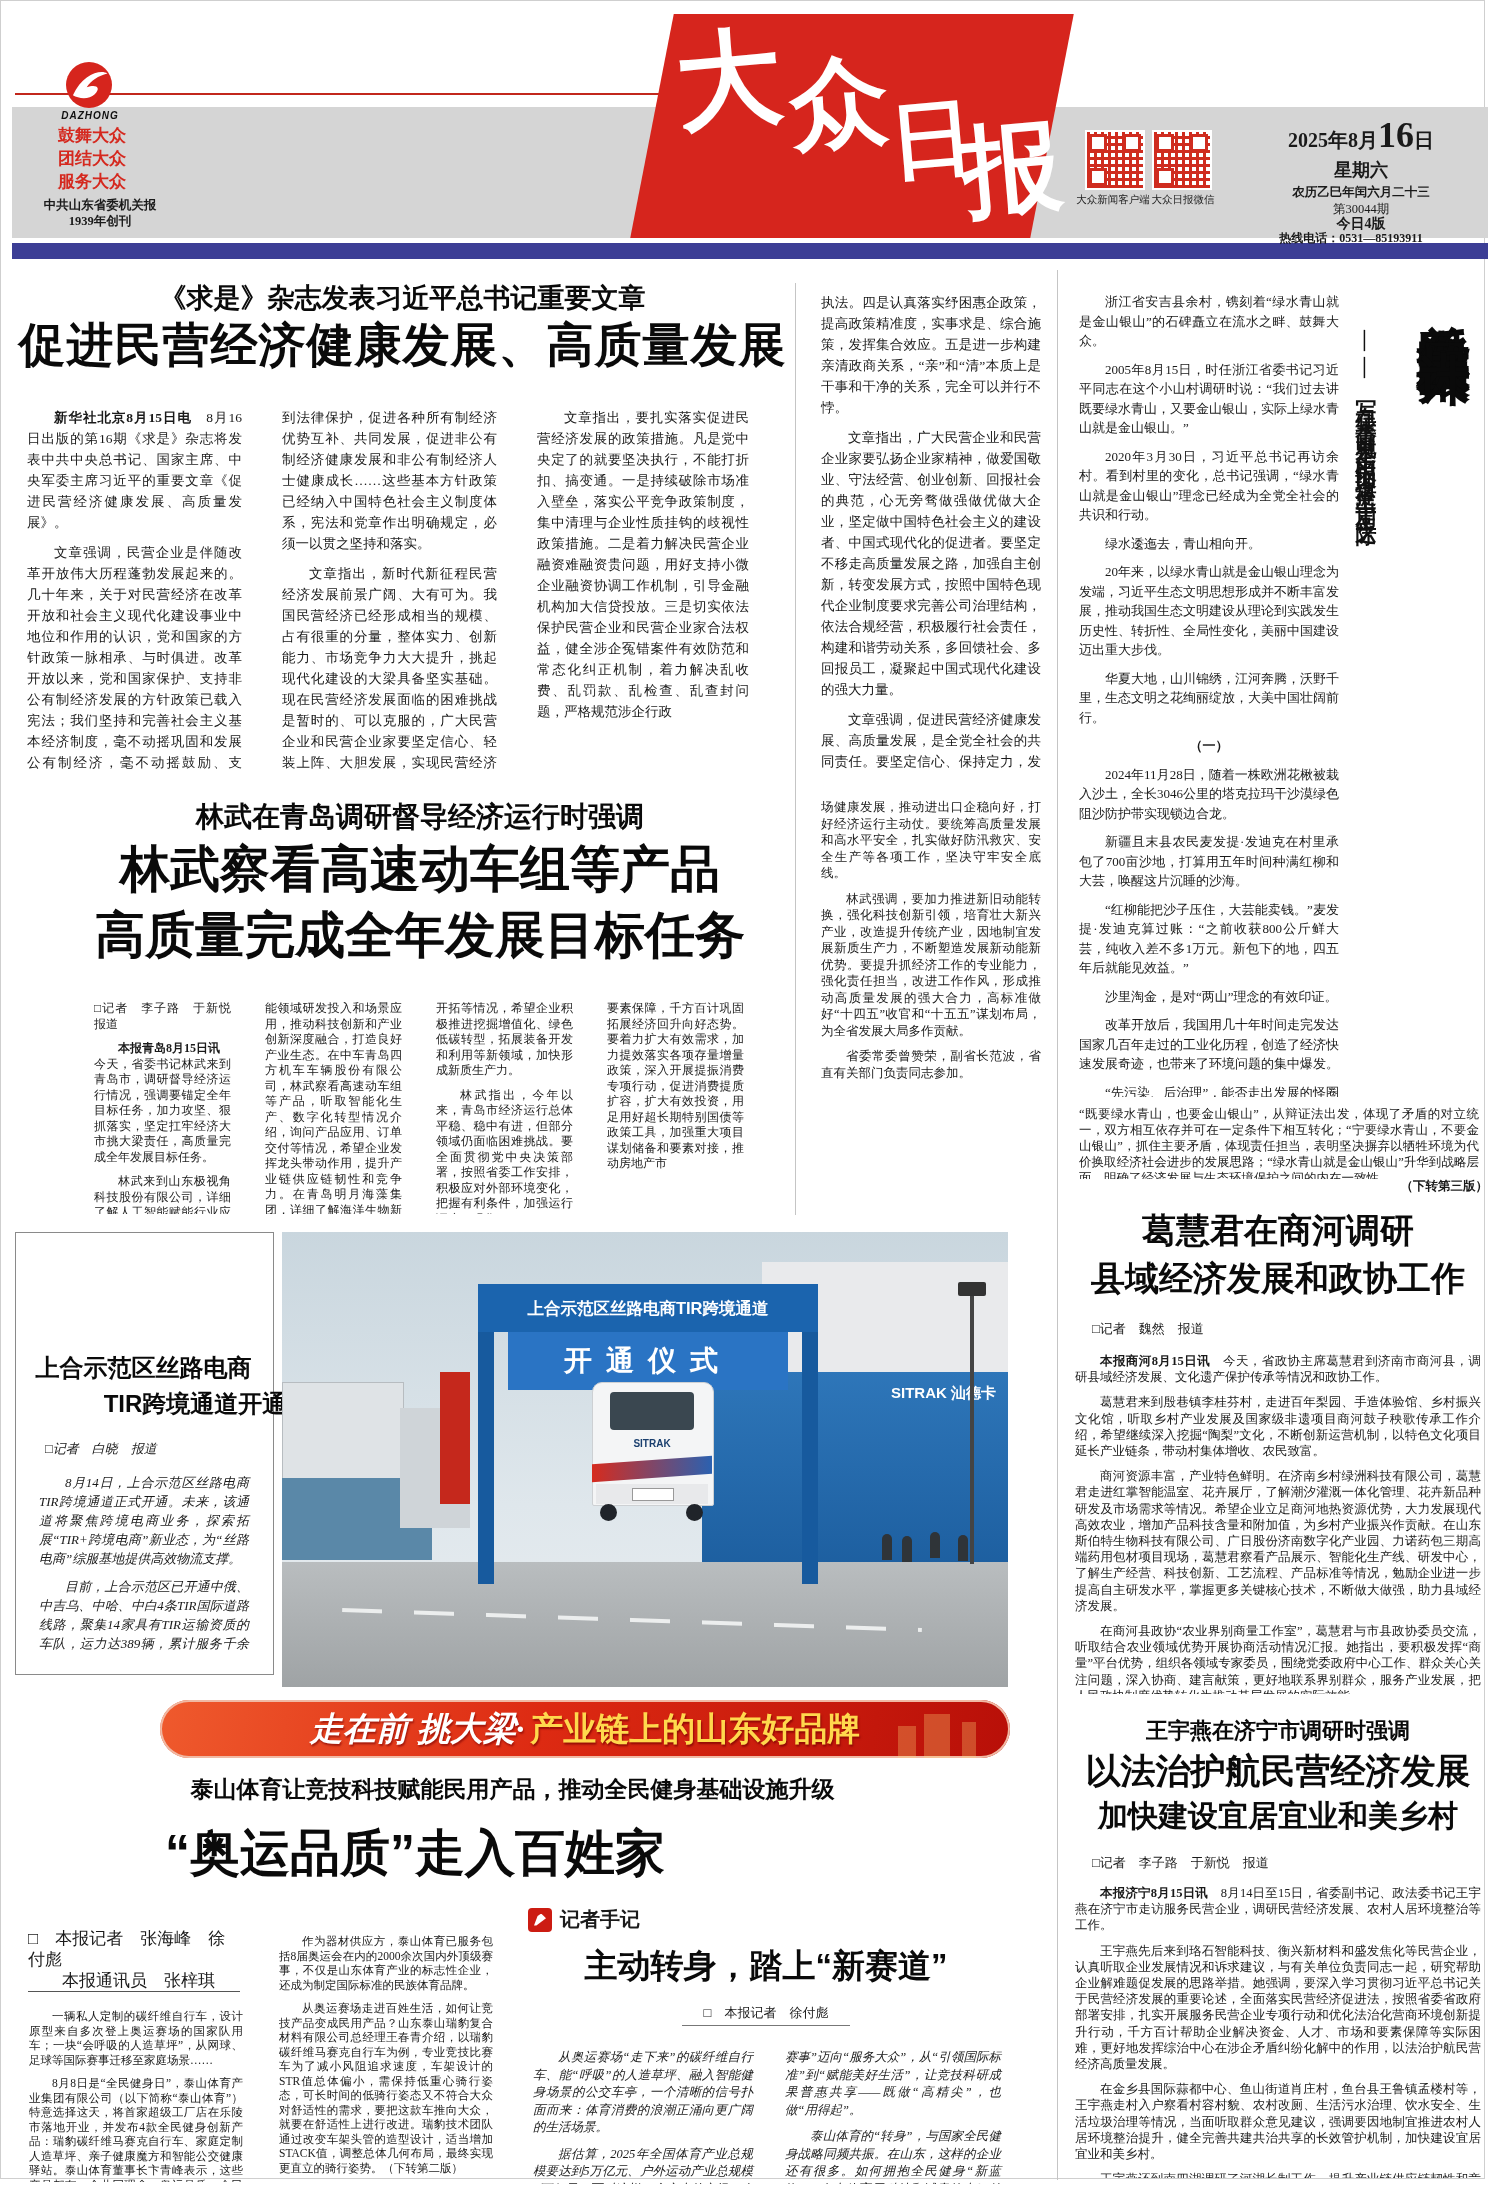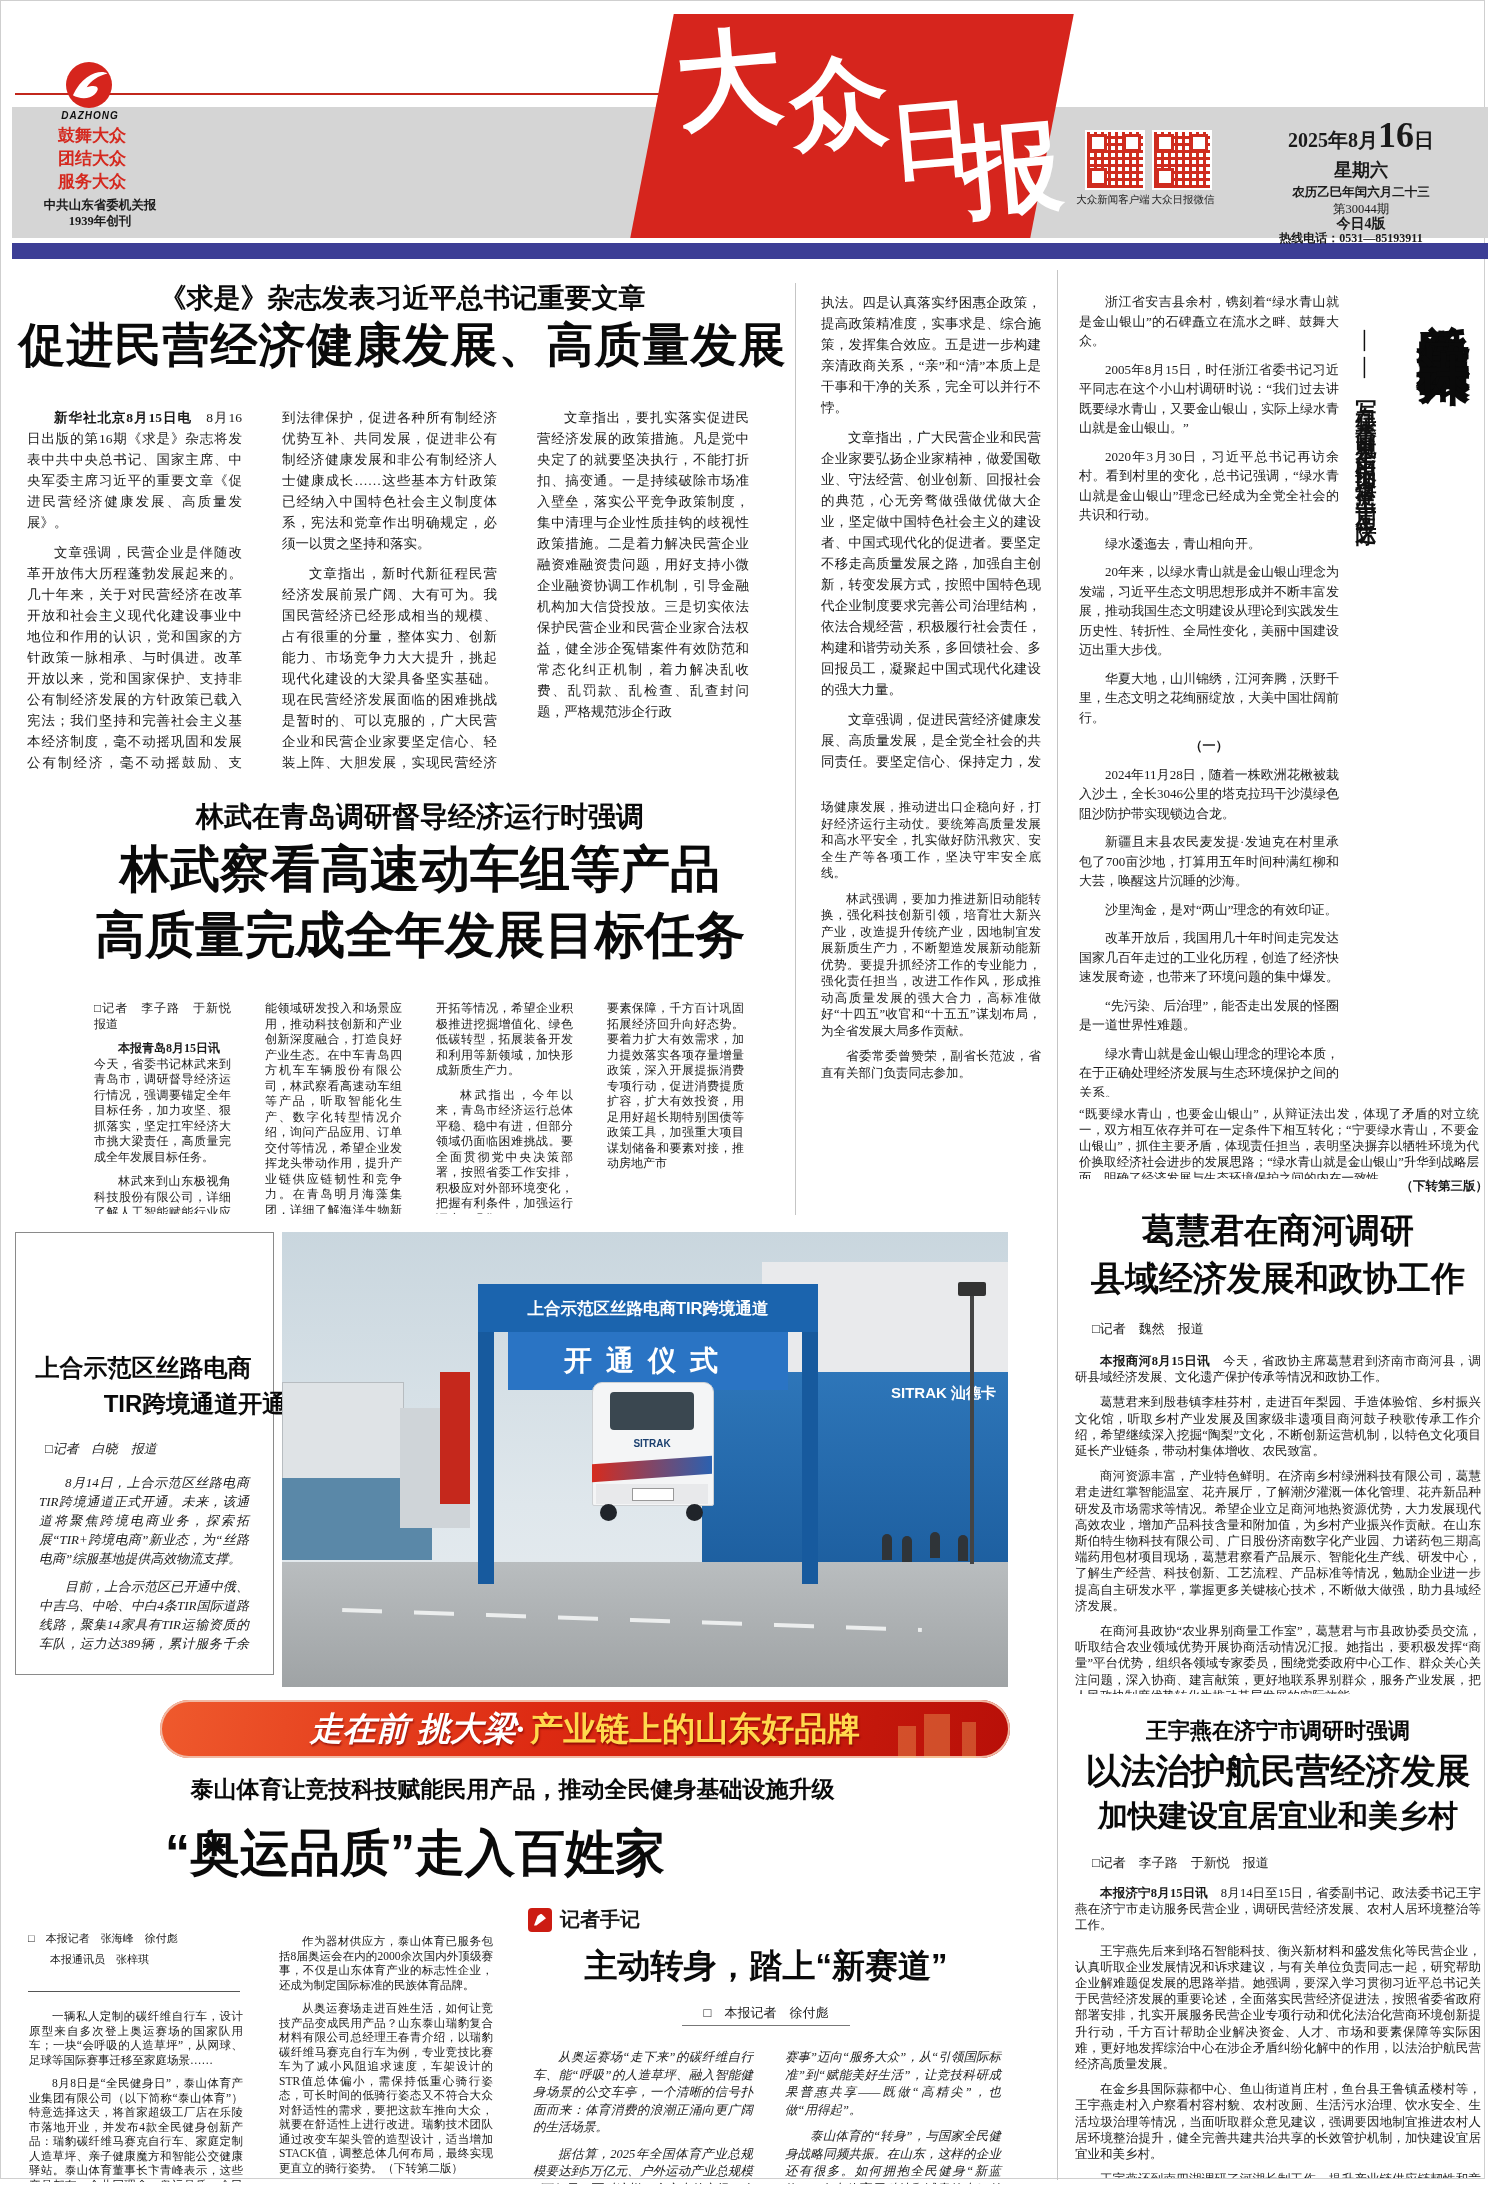--- a/index.html
+++ b/index.html
@@ -123,22 +123,22 @@
      text-shadow:1px 2px 2px rgba(120,0,0,.6);}
   #bb .s2{color:#ffd84d;font-weight:900;font-size:33px;font-family:"Liberation Sans",sans-serif;
      text-shadow:1px 2px 2px rgba(120,0,0,.7);margin-left:6px;}
   .bbdeco{position:absolute;background:rgba(255,214,120,.30);}
   #bbd1{right:60px;top:14px;width:26px;height:44px;}
   #bbd2{right:94px;top:26px;width:18px;height:32px;}
   #bbd3{right:34px;top:22px;width:14px;height:36px;}
   
   #ts-kicker{left:15px;top:1774px;width:995px;font-size:23px;font-weight:700;}
   #ts-headline{left:15px;top:1820px;width:800px;font-size:50px;}
-  #ts-byline{left:28px;top:1928px;width:212px;font-size:11px;line-height:21px;border-bottom:1px solid #555;
-     padding-bottom:21px;}
+  #ts-byline{left:28px;top:1928px;width:212px;font-size:17px;line-height:21px;border-bottom:1px solid #555;
+     padding-bottom:0;}
   #ts-c1{left:20px;top:2000px;width:232px;height:182px;font-size:11.5px;line-height:14.5px;}
   #ts-c2{left:270px;top:1925px;width:232px;height:256px;font-size:11.5px;line-height:14.5px;}
   
   #sj-label{left:528px;top:1906px;display:flex;align-items:center;gap:8px;z-index:2;}
   #sj-icon{width:24px;height:24px;background:#cc1c12;border-radius:4px;position:relative;}
   #sj-icon:after{content:"";position:absolute;left:6px;top:6px;width:12px;height:12px;background:#fff;
      clip-path:polygon(0 100%,30% 20%,60% 0,100% 40%,20% 100%);}
   #sj-label span{font-size:20px;font-weight:800;font-family:"Liberation Sans",sans-serif;}
   #sj-headline{left:520px;top:1944px;width:492px;font-size:33px;font-weight:800;}
   #sj-byline{left:520px;top:2004px;width:492px;text-align:center;font-size:13px;}
@@ -234,20 +234,21 @@
       <p>2005年8月15日，时任浙江省委书记习近平同志在这个小山村调研时说：“我们过去讲既要绿水青山，又要金山银山，实际上绿水青山就是金山银山。”</p>
       <p>2020年3月30日，习近平总书记再访余村。看到村里的变化，总书记强调，“绿水青山就是金山银山”理念已经成为全党全社会的共识和行动。</p>
       <p>绿水逶迤去，青山相向开。</p>
       <p>20年来，以绿水青山就是金山银山理念为发端，习近平生态文明思想形成并不断丰富发展，推动我国生态文明建设从理论到实践发生历史性、转折性、全局性变化，美丽中国建设迈出重大步伐。</p>
       <p>华夏大地，山川锦绣，江河奔腾，沃野千里，生态文明之花绚丽绽放，大美中国壮阔前行。</p>
     </div>
   <div id="g-marker">（一）</div>
   <div>
       <p>2024年11月28日，随着一株欧洲花楸被栽入沙土，全长3046公里的塔克拉玛干沙漠绿色阻沙防护带实现锁边合龙。</p>
       <p>新疆且末县农民麦发提·发迪克在村里承包了700亩沙地，打算用五年时间种满红柳和大芸，唤醒这片沉睡的沙海。</p>
+      <p>“红柳能把沙子压住，大芸能卖钱。”麦发提·发迪克算过账：“之前收获800公斤鲜大芸，纯收入差不多1万元。新包下的地，四五年后就能见效益。”</p>
       <p>沙里淘金，是对“两山”理念的有效印证。</p>
       <p>改革开放后，我国用几十年时间走完发达国家几百年走过的工业化历程，创造了经济快速发展奇迹，也带来了环境问题的集中爆发。</p>
       <p>“先污染、后治理”，能否走出发展的怪圈是一道世界性难题。</p>
       <p>绿水青山就是金山银山理念的理论本质，在于正确处理经济发展与生态环境保护之间的关系。</p>
       <p>习近平总书记对此作出科学阐述：“我们既要绿水青山，也要金山银山。宁要绿水青山，不要金山银山，而且绿水青山就是金山银山。”</p>
     </div>
 </div>
 <div id="g-sub" class="abs">——写在绿水青山就是金山银山理念提出二十周年之际</div>
 <div id="g-main" class="abs hd">关系中华民族永续发展的根本大计</div>
 <div id="g-wide" class="abs bodytext cont">

